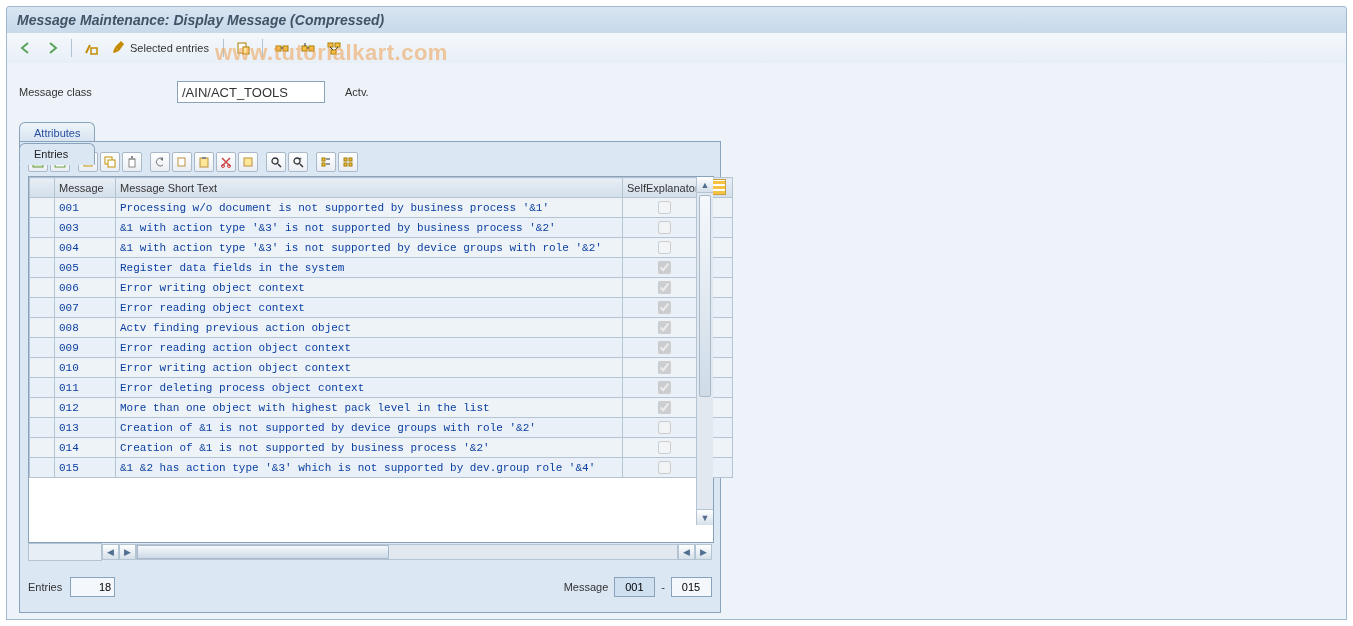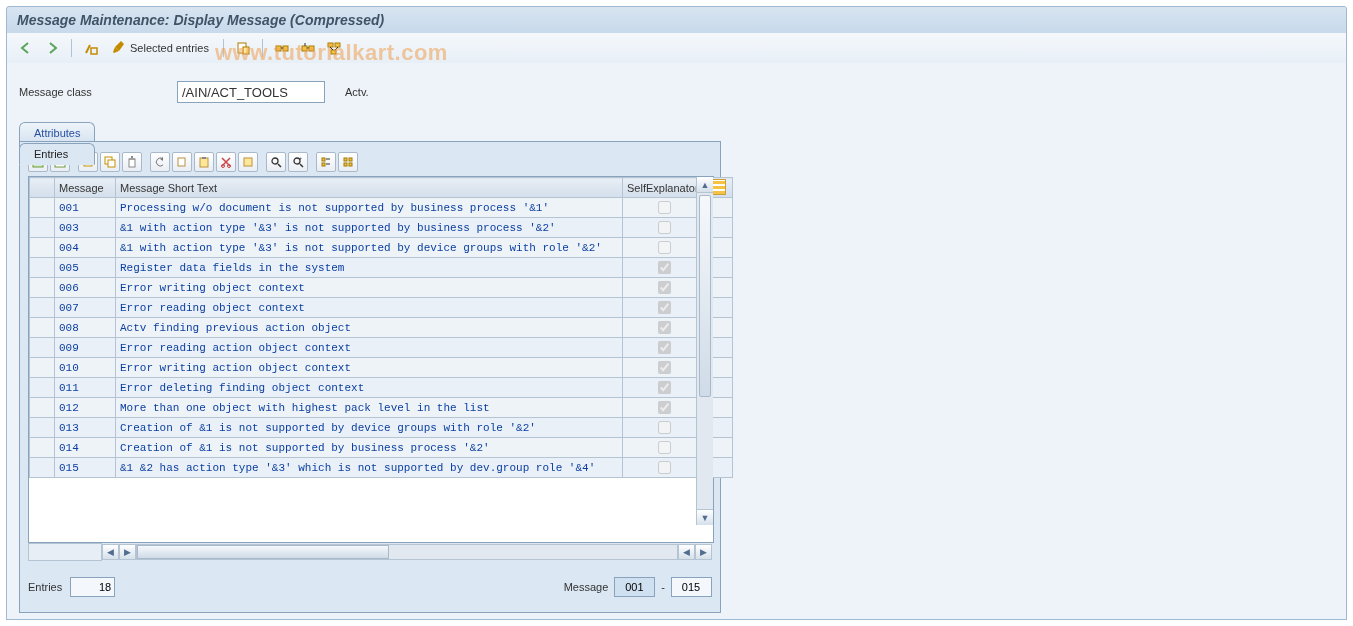--- a/index.html
+++ b/index.html
@@ -491,21 +491,21 @@
             <tr class="row">
               <td class="col-sel"></td>
               <td class="col-msg cell-msg">010</td>
               <td class="col-text link">Error writing action object context</td>
               <td class="col-chk"><input type="checkbox" checked="" disabled="" style=""></td>
               <td class="col-cfg"></td>
             </tr>
             <tr class="row">
               <td class="col-sel"></td>
               <td class="col-msg cell-msg">011</td>
-              <td class="col-text link">Error deleting finding object context</td>
+              <td class="col-text link">Error deleting process object context</td>
               <td class="col-chk"><input type="checkbox" checked="" disabled="" style=""></td>
               <td class="col-cfg"></td>
             </tr>
             <tr class="row">
               <td class="col-sel"></td>
               <td class="col-msg cell-msg">012</td>
               <td class="col-text link">More than one object with highest pack level in the list</td>
               <td class="col-chk"><input type="checkbox" checked="" disabled="" style=""></td>
               <td class="col-cfg"></td>
             </tr>

